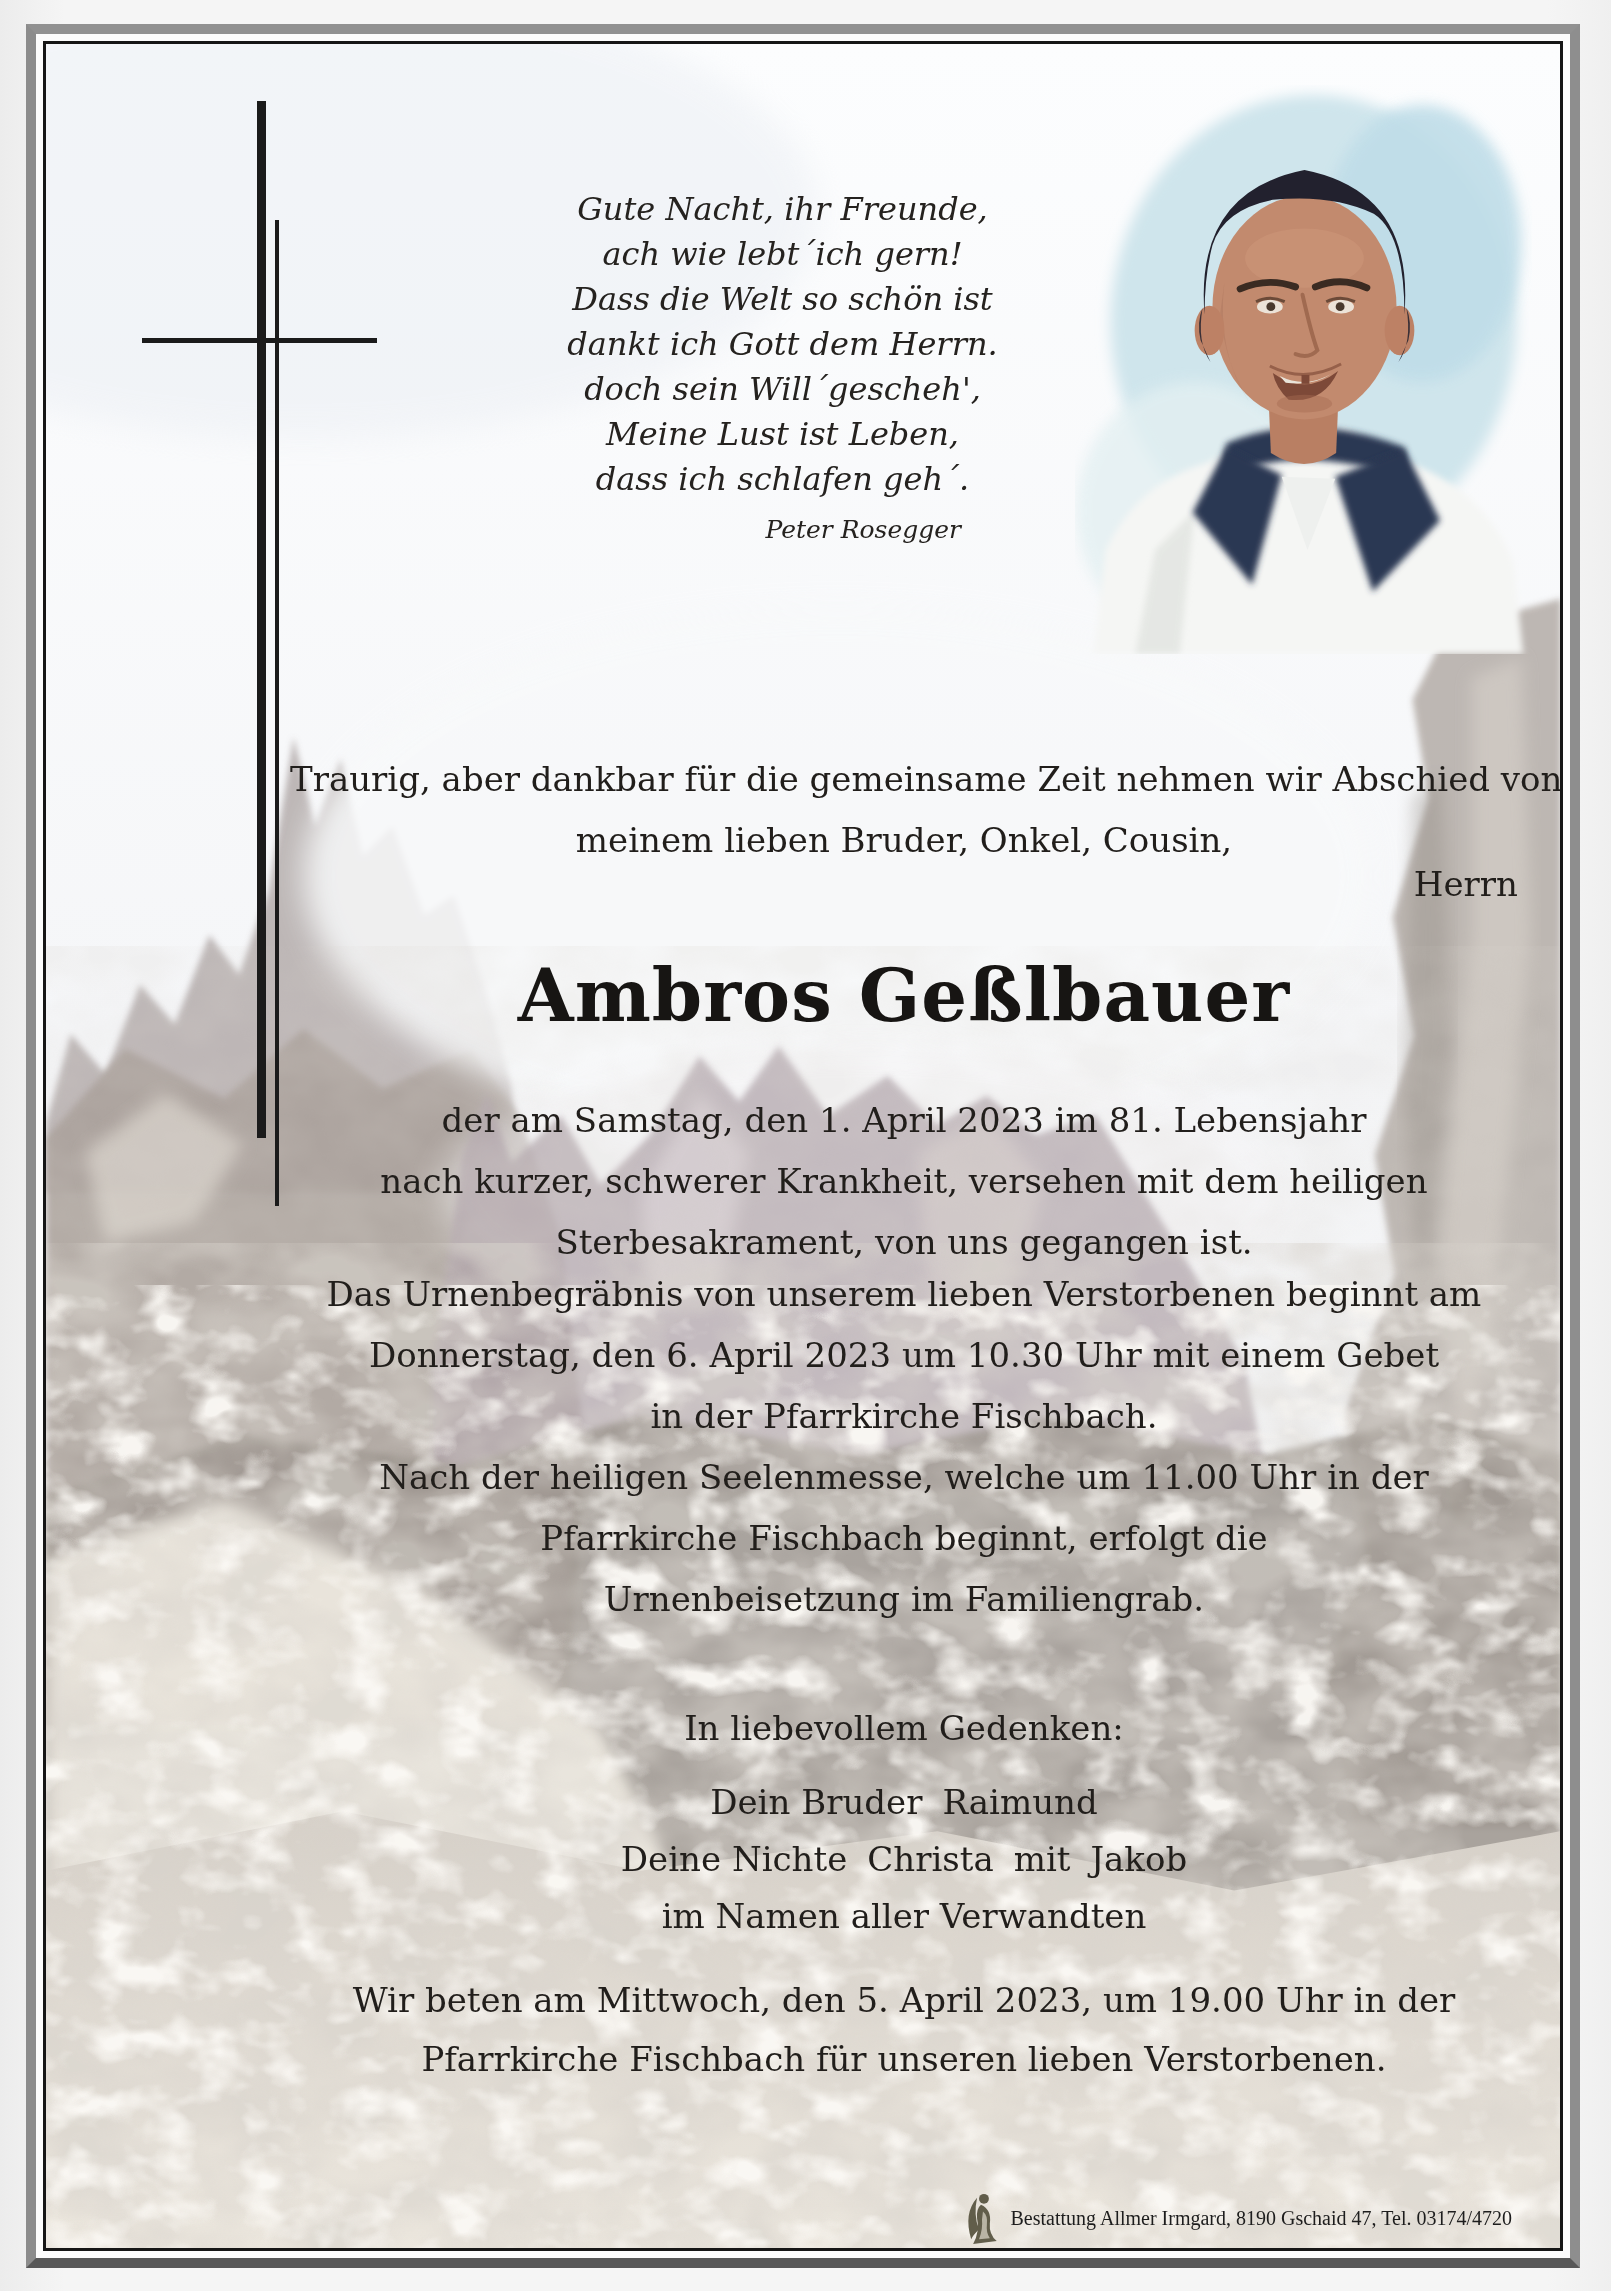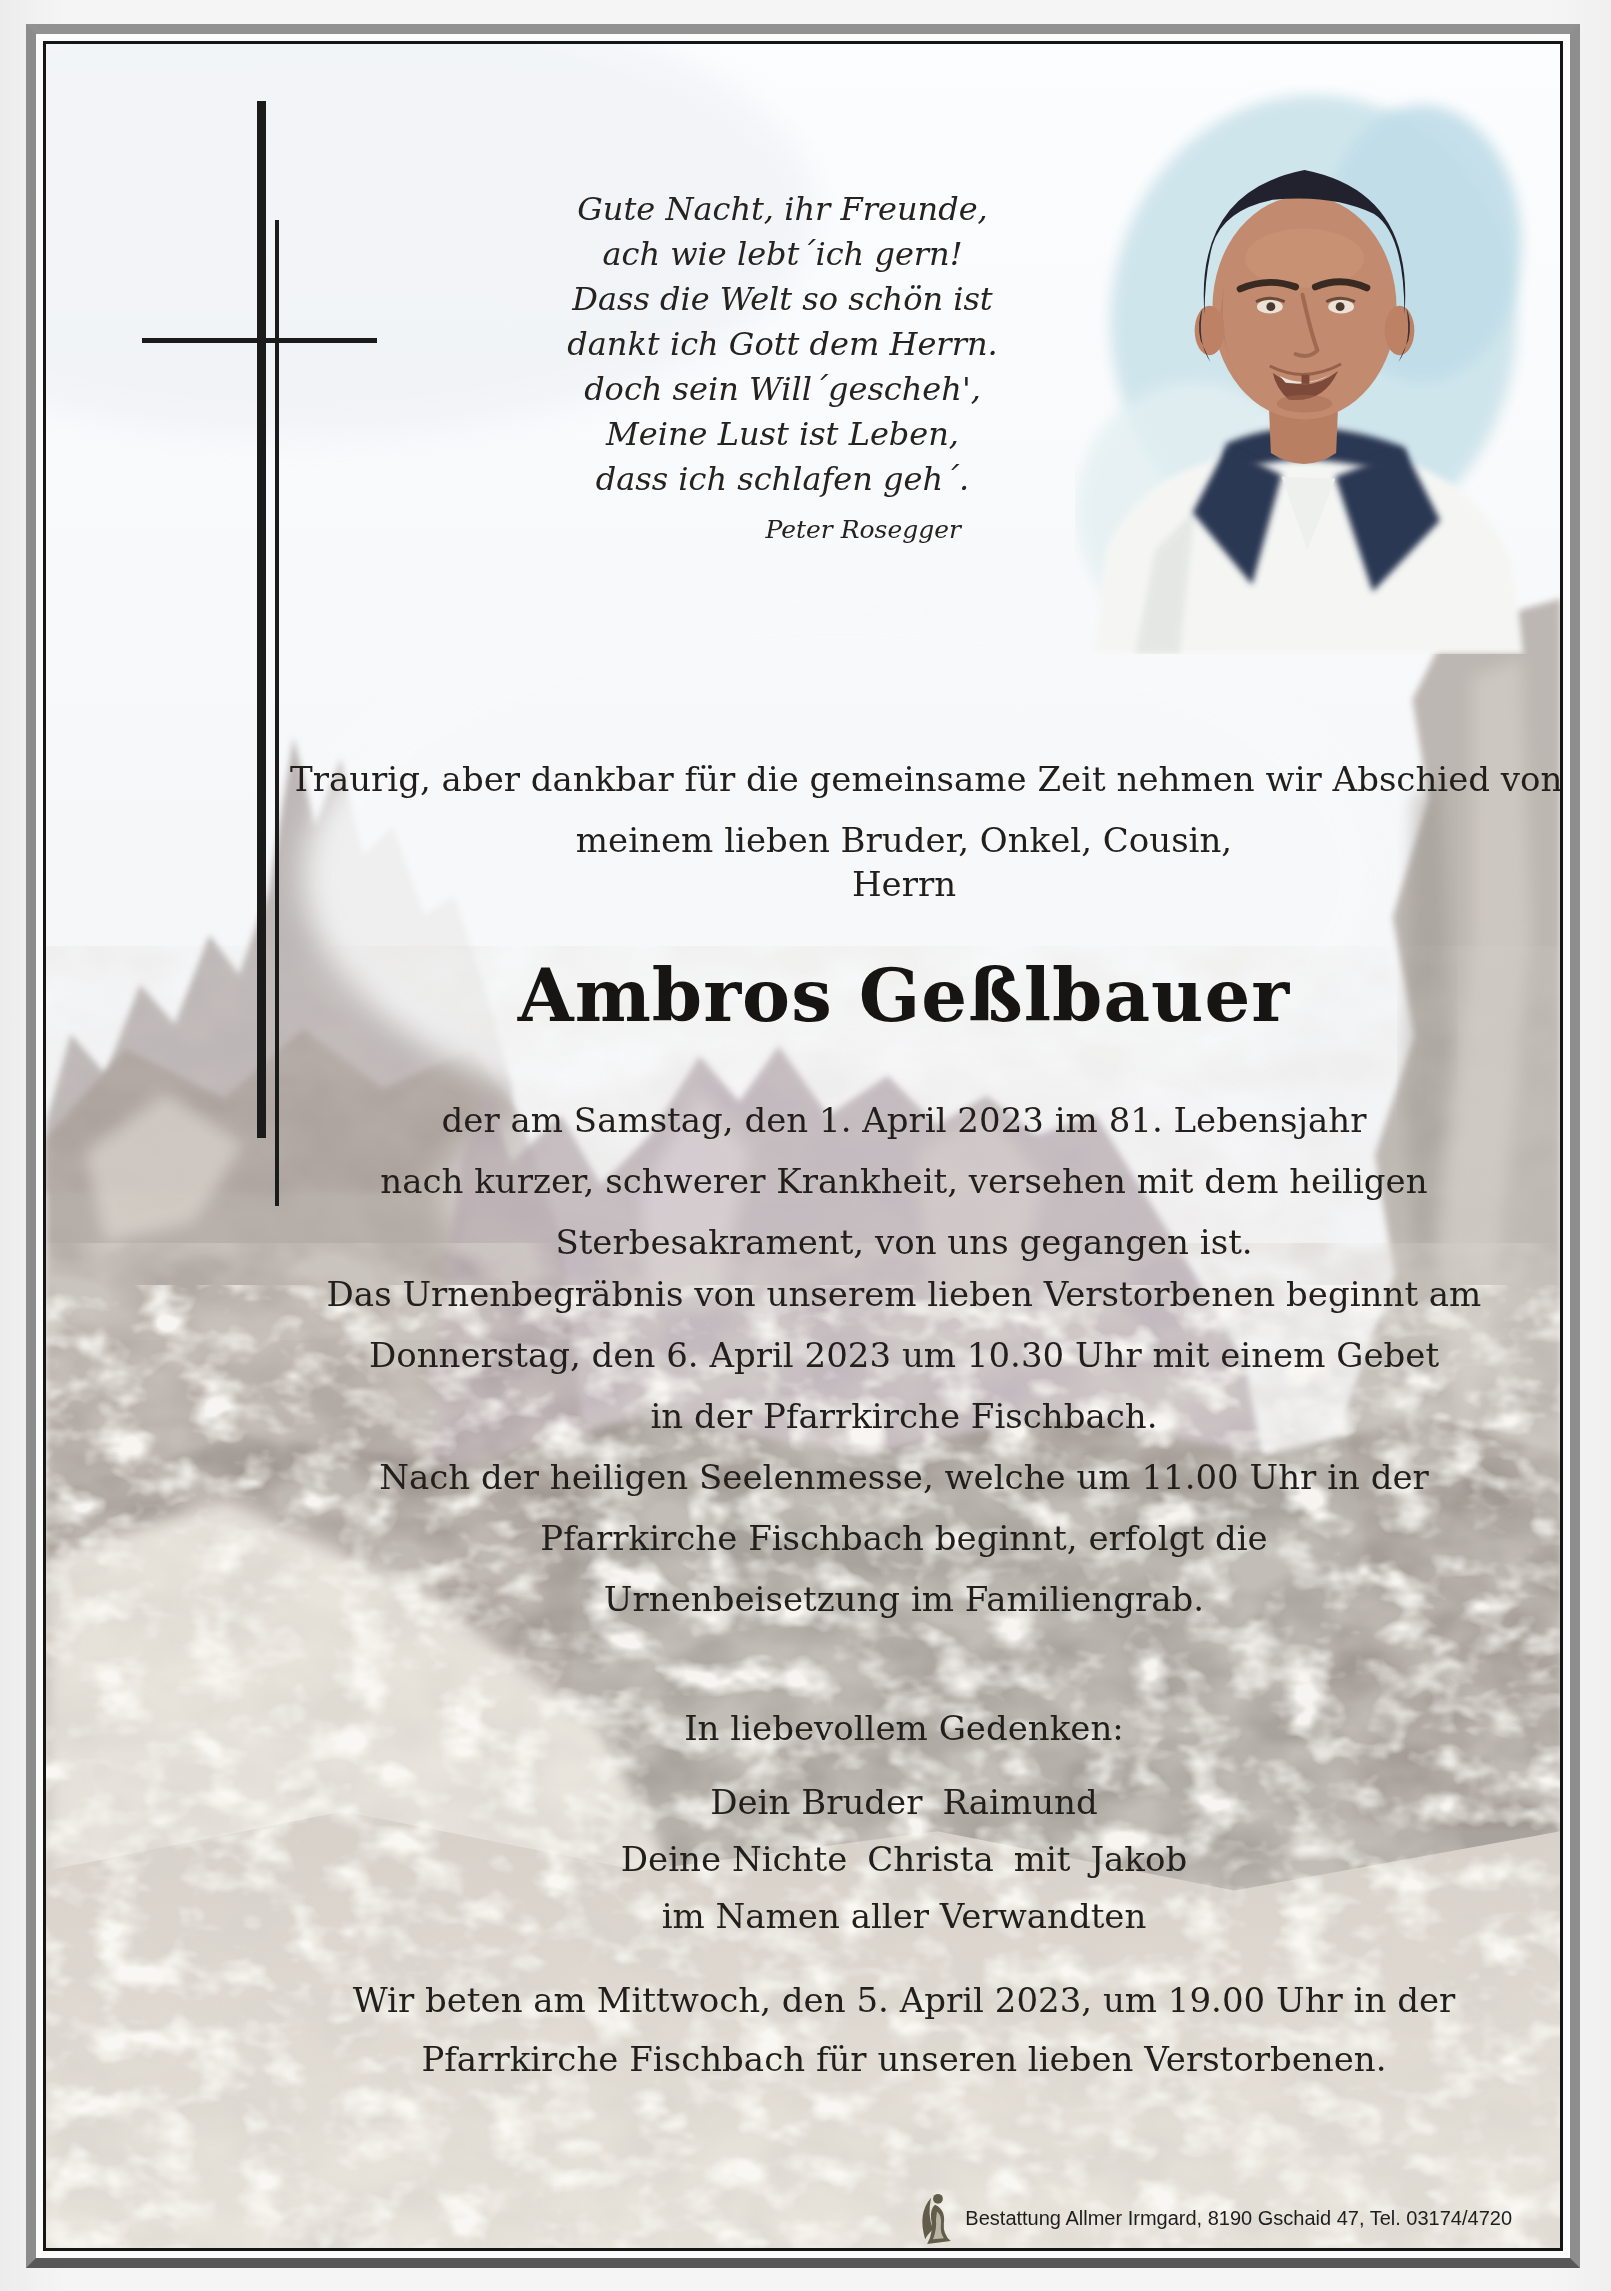--- a/index.html
+++ b/index.html
@@ -25,34 +25,34 @@
   .poem{position:absolute;left:390px;top:143px;width:693px;text-align:center;
     font-style:italic;font-size:32px;line-height:45px;color:#25221f;letter-spacing:0;}
   .poem-line{white-space:nowrap;}
   .poem-author{margin-top:5px;font-size:25px;text-align:right;padding-right:168px;}
 
   
   .tblock{position:absolute;left:244px;width:1228px;text-align:center;color:#211e1b;
     font-size:34px;line-height:61px;}
   .tblock div{white-space:nowrap;}
   .b-intro{top:705px;}
-  .b-salutation{top:810px;}
+  .b-salutation{top:810px;text-align:right;}
   .b-name{top:897px;font-size:72px;line-height:109px;font-weight:bold;color:#171513;letter-spacing:1px;}
   .b-death{top:1046px;}
   .b-funeral{top:1220px;}
   .b-gedenken{top:1654px;}
   .b-mourners{top:1730px;line-height:57px;}
   .b-prayer{top:1927px;line-height:59px;}
   .seg{display:inline-block;}
   .seg:not(:last-child){margin-right:0.27em;}
   .seg.bold{font-weight:normal;}
 
   
   .footer{position:absolute;right:48px;top:2146px;display:flex;align-items:center;gap:10px;}
-  .footer-text{font-family:Liberation Sans, sans-serif;font-size:20px;color:#1d1d1d;white-space:nowrap;}
+  .footer-text{font-family:Liberation Serif, serif;font-size:20px;color:#1d1d1d;white-space:nowrap;}
   .angel{width:40px;height:57px;}
 </style>
 </head>
 <body>
 
 <div class="page">
   <div class="frame-gray">
     <div class="frame-white">
       <div class="frame-black">
 

